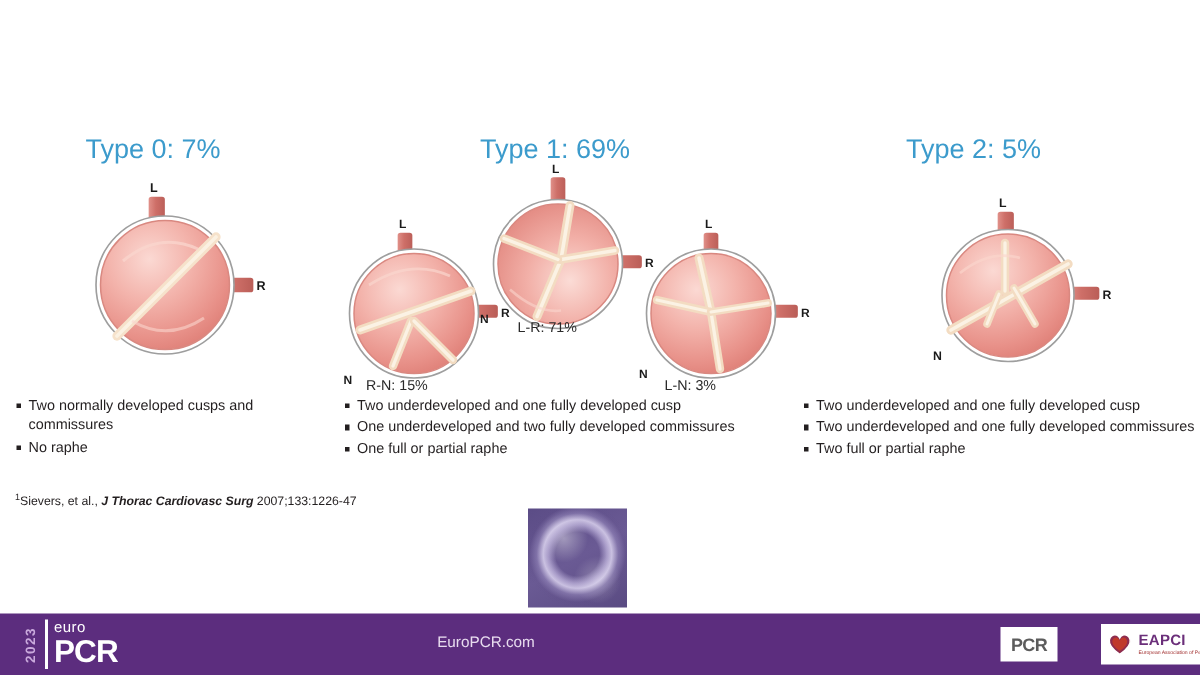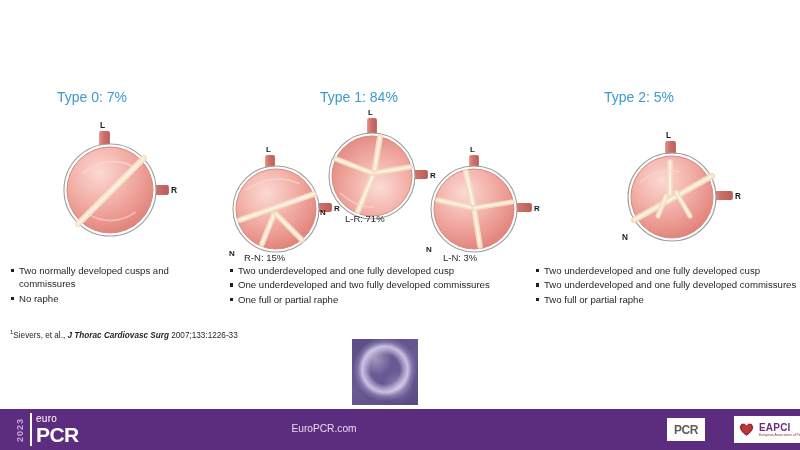--- a/index.html
+++ b/index.html
@@ -27,21 +27,21 @@
     font-size: 20.5px;
     font-weight: 400;
     letter-spacing: 0.2px;
     white-space: nowrap;
   }
 
   
   .type-label {
     position: absolute;
     color: #3C9BCC;
-    font-size: 14px;
+    font-size: 18px;
     font-weight: 400;
     white-space: nowrap;
   }
   #type0-label { left: 57px;  top: 89px; }
   #type1-label { left: 320px; top: 89px; }
   #type2-label { left: 604px; top: 89px; }
 
   
   .valve { position: absolute; }
   .valve svg { display: block; overflow: visible; }
@@ -191,21 +191,21 @@
     white-space: nowrap;
   }
 </style>
 </head>
 <body>
 
 <div id="slide">
 
 
   <div class="type-label" id="type0-label">Type 0: 7%</div>
-  <div class="type-label" id="type1-label">Type 1: 84%</div>
+  <div class="type-label" id="type1-label">Type 1: 69%</div>
   <div class="type-label" id="type2-label">Type 2: 5%</div>
 
   <svg width="0" height="0" style="position:absolute" aria-hidden="true">
     <defs>
       <radialGradient id="cuspGrad" cx="38%" cy="30%" r="78%">
         <stop offset="0%" stop-color="#FBD9D3"></stop>
         <stop offset="42%" stop-color="#F3B3AB"></stop>
         <stop offset="78%" stop-color="#E89189"></stop>
         <stop offset="100%" stop-color="#DD7C74"></stop>
       </radialGradient>
@@ -351,21 +351,21 @@
     <div class="bullet-row">One full or partial raphe</div>
   </div>
 
   <div class="bullets" id="bullets-type2">
     <div class="bullet-row">Two underdeveloped and one fully developed cusp</div>
     <div class="bullet-row">Two underdeveloped and one fully developed commissures</div>
     <div class="bullet-row">Two full or partial raphe</div>
   </div>
 
   <div id="citation">
-    <span class="sup">1</span><span>Sievers, et al., </span><span class="journal">J Thorac Cardiovasc Surg</span><span> 2007;133:1226-33</span>
+    <span class="sup">1</span><span>Sievers, et al., </span><span class="journal">J Thorac Cardiovasc Surg</span><span> 2007;133:1226-47</span>
   </div>
 
   <div id="center-image"></div>
 
   <div id="footer">
     <div id="footer-center">EuroPCR.com</div>
   </div>
 
   <div id="logo-europcr">
     <div id="logo-year">2023</div>

